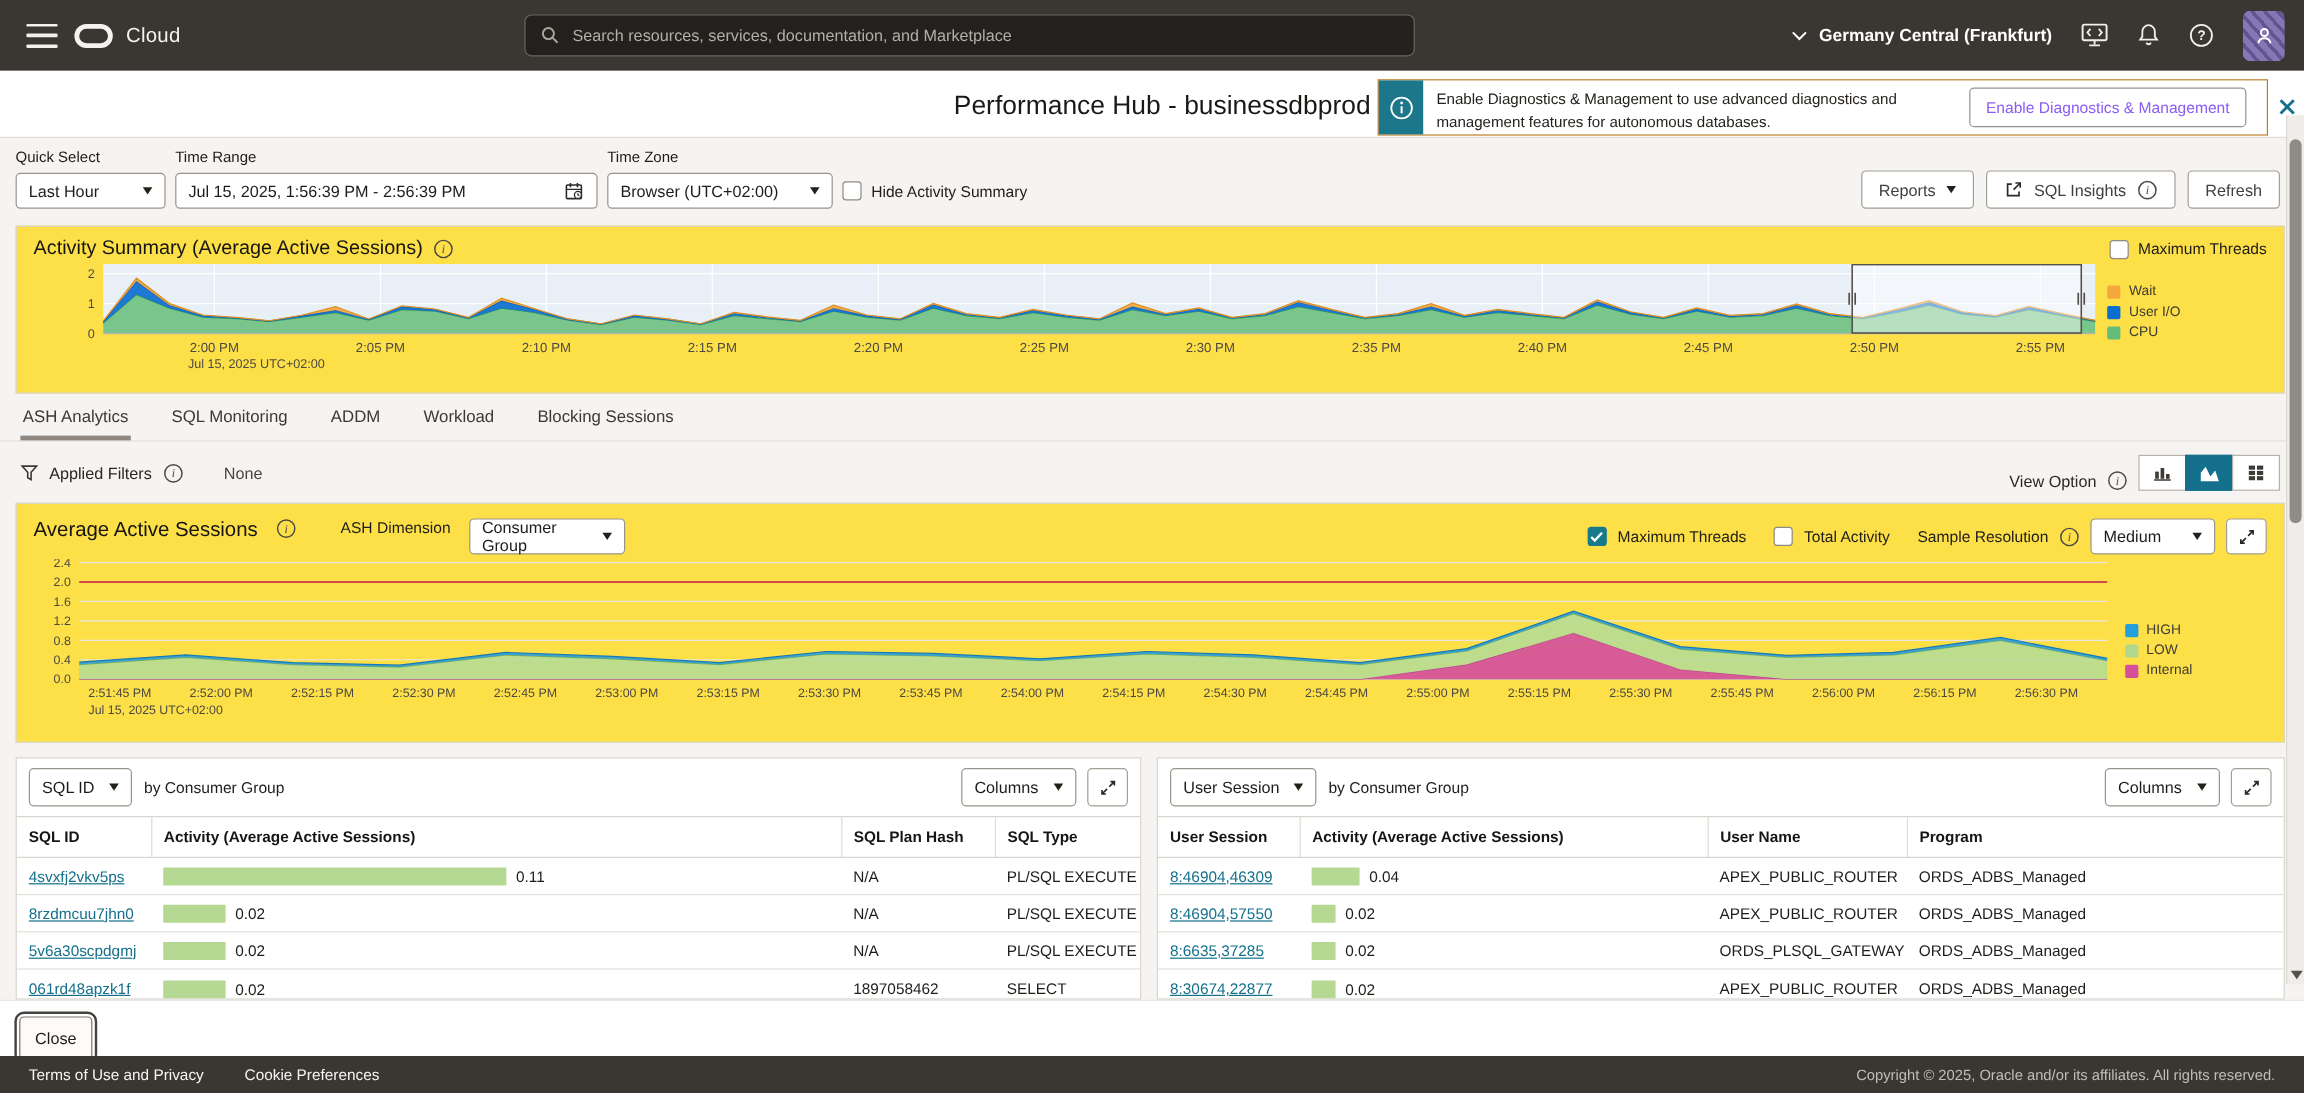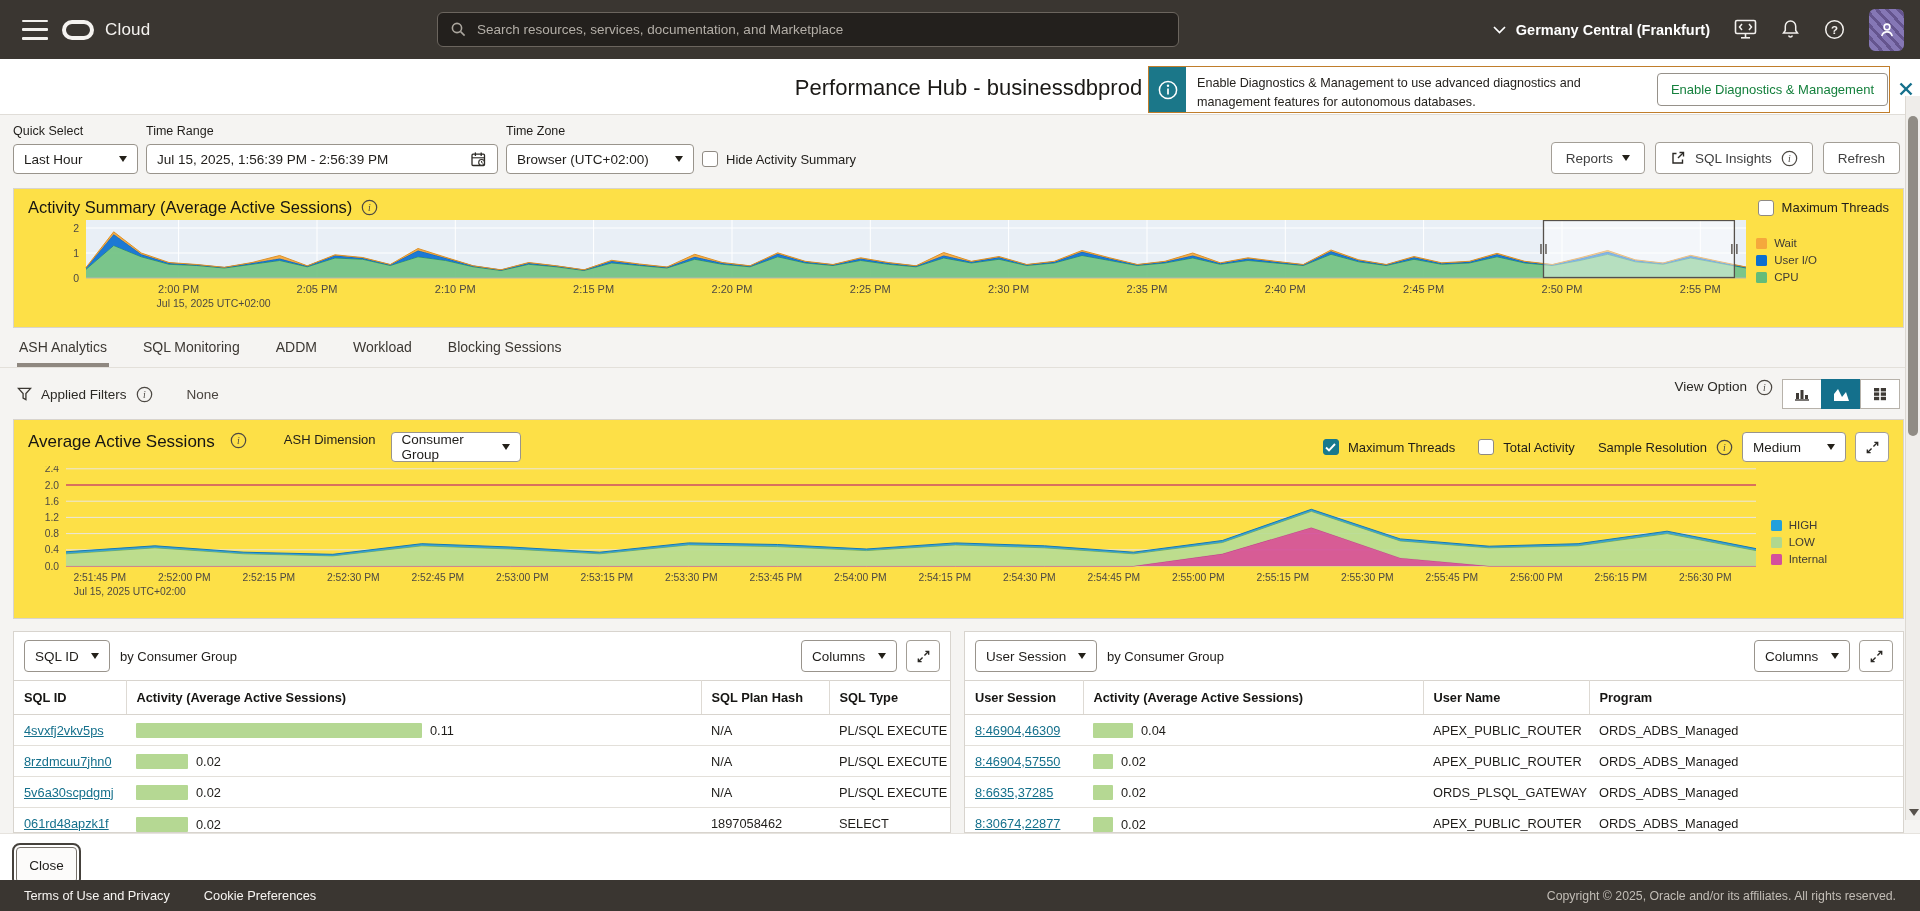--- a/index.html
+++ b/index.html
@@ -23,21 +23,21 @@
   .avatar { width:35px; height:42px; border-radius:6px; background:#8577b5;
             background-image:repeating-linear-gradient(48deg, rgba(40,20,70,.35) 0 3px, rgba(40,20,70,0) 3px 8px);
             display:flex; align-items:center; justify-content:center; border:none; cursor:pointer; }
 
   
   .titlebar { height:56px; background:#fff; border-bottom:1px solid #e0ddd8; position:relative; padding:16px 0 0 17px; }
   .page-title { font-size:22px; font-weight:400; color:#1b1916;text-align:center; }
   .banner { position:absolute; top:7px; right:30px; width:742px; height:47px; background:#fff; border:1px solid #c07d2b; display:flex; align-items:stretch; }
   .banner-ic { width:37px; background:#1b7789; display:flex; align-items:center; justify-content:center; flex:0 0 37px; }
   .banner-text { flex:1; padding:7px 10px 0 11px; font-size:12.6px; line-height:1.5; color:#25221e; }
-  .banner-btn { align-self:center; margin-right:1px; background:#fff; border:1px solid #96918a; border-radius:4px; padding:8px 13px; font-size:13px; color:#15803d; white-space:nowrap; cursor:pointer; font-family:inherit; }
+  .banner-btn { align-self:center; margin-right:17px; background:#fff; border:1px solid #96918a; border-radius:4px; padding:8px 13px; font-size:13px; color:#8b5cf6; white-space:nowrap; cursor:pointer; font-family:inherit; }
   .banner-close { position:absolute; top:22px; right:6px; background:none; border:none; cursor:pointer; }
 
   
   .controls { display:flex; align-items:flex-end; gap:8px; padding:9px 20px 14px 13px; background:#f5f4f2; }
   .ctl-group { display:flex; flex-direction:column; gap:6px; }
   .ctl-label { font-size:12.5px; color:#1f1d1a; }
   .select-like, .input-like { height:30px; background:#fff; border:1px solid #99948c; border-radius:4px; display:flex; align-items:center; padding:0 10px; font-size:13.5px; color:#1f1d1a; cursor:pointer; gap:8px; }
   .select-like .caret { margin-left:auto; }
   .caret { width:0; height:0; border-left:4.5px solid transparent; border-right:4.5px solid transparent; border-top:6px solid #232019; flex:0 0 auto; }
   .w-qs { width:125px; } .w-tr { width:352px; } .w-tz { width:188px; }
@@ -63,21 +63,21 @@
   .legend2 { right:76px; top:99px; }
 
   
   .tabs { display:flex; gap:32px; padding:9px 0 0 17px; border-bottom:1px solid #e3e0da; background:#f5f4f2; }
   .tab { font-size:14px; color:#3c3833; padding:2px 2px 8px 2px; border-bottom:4px solid transparent; cursor:pointer; background:none; font-family:inherit; border-left:none;border-right:none;border-top:none; }
   .tab.active { border-bottom-color:#8f8880; }
 
   
   .filters-row { display:flex; align-items:center; gap:9px; padding:11px 20px 10px 17px; font-size:13.5px; color:#2b2925; }
   .filters-none { margin-left:25px; color:#4a4540; }
-  .view-group { margin-left:auto; display:flex; align-items:flex-start; gap:9px; }
+  .view-group { margin-left:auto; display:flex; align-items:flex-end; gap:9px; }
   .view-btns { display:flex; }
   .view-btn { width:40px; height:30px; background:#fff; border:1px solid #b7b2aa; display:flex; align-items:center; justify-content:center; cursor:pointer; }
   .view-btn + .view-btn { margin-left:-1px; }
   .view-btn.active { background:#14708c; border-color:#14708c; }
 
   
   .aas-panel { height:200px; }
   .aas-head { display:flex; align-items:flex-start; gap:15px; padding:12px 14px 0 14px; }
   .aas-dim-label { font-size:13px; margin-left:22px; color:#1f1d1a; }
   .w-dim { width:130px; } .w-med { width:104px; }

